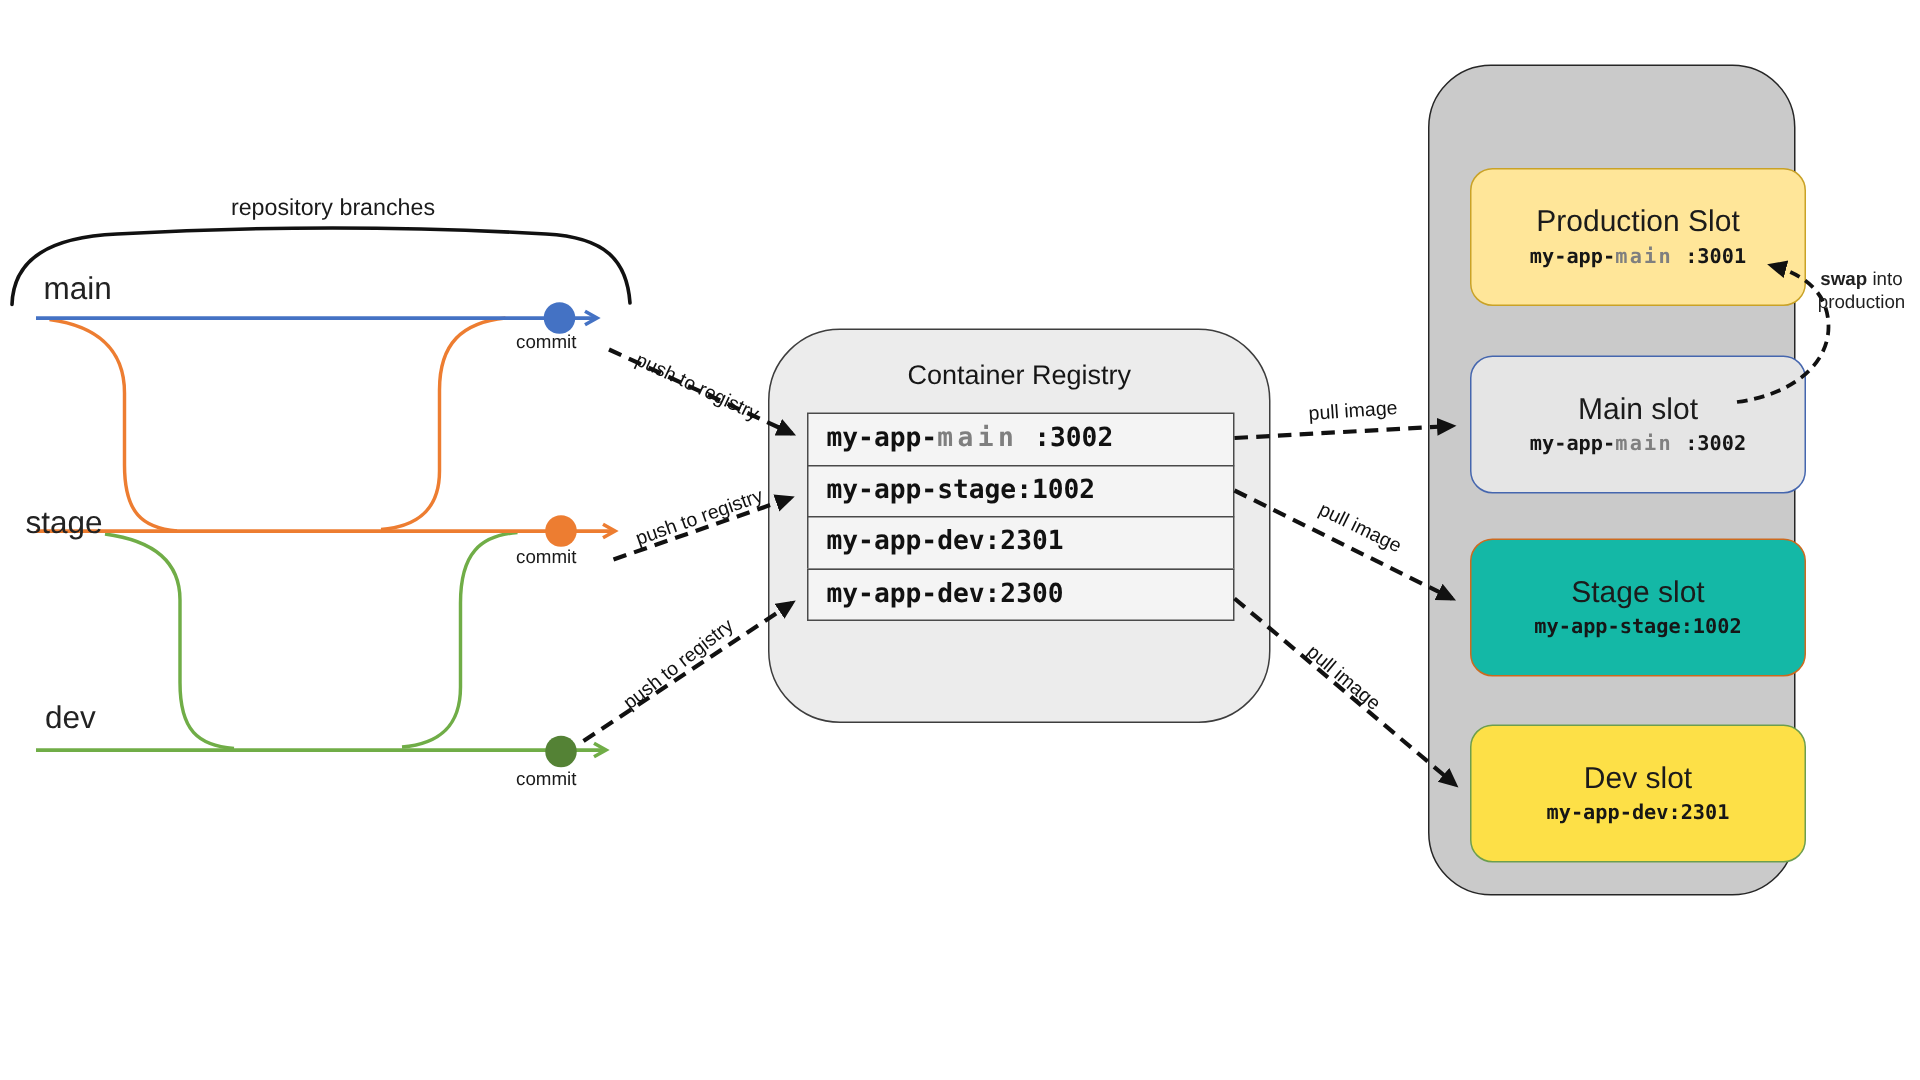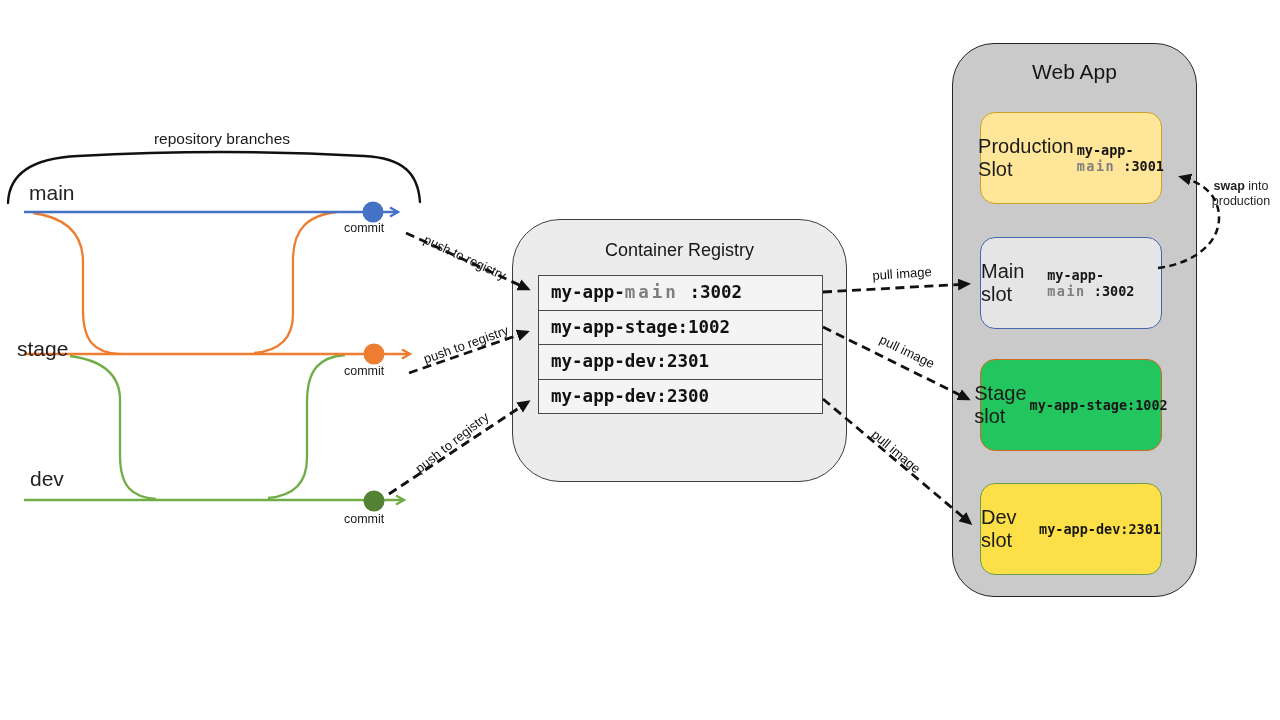--- a/index.html
+++ b/index.html
@@ -20,30 +20,30 @@
   .registry-row{box-sizing:border-box;height:35.5px;margin-top:-1px;background:#F4F4F4;
                 border:1px solid #4a4a4a;line-height:33.5px;padding-left:12px;
                 font-family:"DejaVu Sans Mono",monospace;font-weight:700;font-size:17.5px;color:#111;}
   .registry-row:first-child{margin-top:0;}
   .registry-row span{white-space:pre;}
   .gray-name{color:#7f7f7f;letter-spacing:3px;}
   .webapp-box{left:952px;top:43px;width:245px;height:554px;background:#CACACA;
               border:1.6px solid #262626;border-radius:42px;}
   .webapp-title{position:absolute;left:952px;top:60px;width:245px;text-align:center;
                 font-size:21px;color:#161616;z-index:1;}
-  .slot{position:absolute;left:980px;width:182px;height:92px;border-radius:15px;z-index:1;
-        box-sizing:border-box;display:flex;align-items:center;
+  .slot{position:absolute;left:980px;width:224px;height:92px;border-radius:15px;z-index:1;
+        box-sizing:border-box;display:flex;flex-direction:column;align-items:center;
         justify-content:center;gap:3px;}
   .slot-title{font-size:20px;color:#1b1b1b;}
   .slot-code{font-family:"DejaVu Sans Mono",monospace;font-weight:700;font-size:13.5px;color:#161616;}
   .slot-code span{white-space:pre;}
   .slot-code .gray-name{letter-spacing:1.5px;}
   .slot-prod{top:112px;background:#FFE699;border:1.6px solid #C9A227;}
   .slot-main{top:237px;background:#e5e5e5;border:1.6px solid #4566AE;}
-  .slot-stage{top:359px;background:#22c55e;border:1.6px solid #CD6A1F;}
+  .slot-stage{top:359px;background:#14b8a6;border:1.6px solid #CD6A1F;}
   .slot-dev{top:483px;background:#fde047;border:1.6px solid #6C9E4E;}
   .swap-label{left:1200px;top:179px;width:82px;font-size:12.5px;line-height:15px;
               text-align:center;white-space:normal;}
   .swap-label b{font-weight:700;}
   .rot25{transform:rotate(25deg);}
   .rotm19{transform:rotate(-19.5deg);}
   .rotm38{transform:rotate(-38deg);}
   .rotm4{transform:rotate(-4deg);}
   .rot26{transform:rotate(26deg);}
   .rot40{transform:rotate(40deg);}
@@ -56,21 +56,20 @@
   <div class="panel registry-box"></div>
   <div class="registry-title">Container Registry</div>
   <div class="registry-table">
     <div class="registry-row"><span>my-app-</span><span class="gray-name">main</span><span> :3002</span></div>
     <div class="registry-row"><span>my-app-stage:1002</span></div>
     <div class="registry-row"><span>my-app-dev:2301</span></div>
     <div class="registry-row"><span>my-app-dev:2300</span></div>
   </div>
 
   <div class="panel webapp-box"></div>
-  <div class="webapp-title">Web App</div>
 
   <div class="slot slot-prod">
     <div class="slot-title">Production Slot</div>
     <div class="slot-code"><span>my-app-</span><span class="gray-name">main</span><span> :3001</span></div>
   </div>
   <div class="slot slot-main">
     <div class="slot-title">Main slot</div>
     <div class="slot-code"><span>my-app-</span><span class="gray-name">main</span><span> :3002</span></div>
   </div>
   <div class="slot slot-stage">

